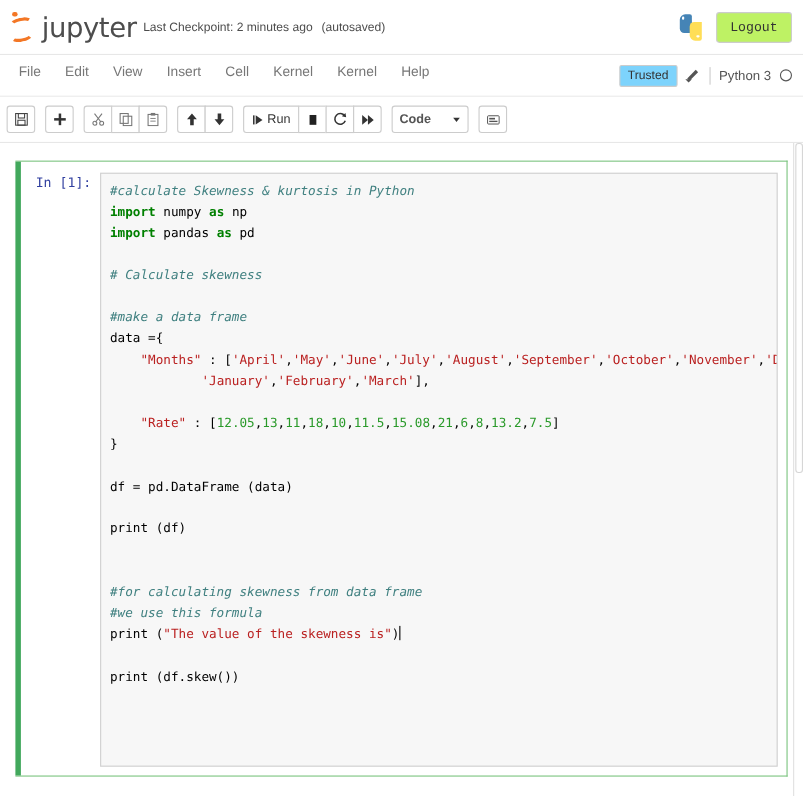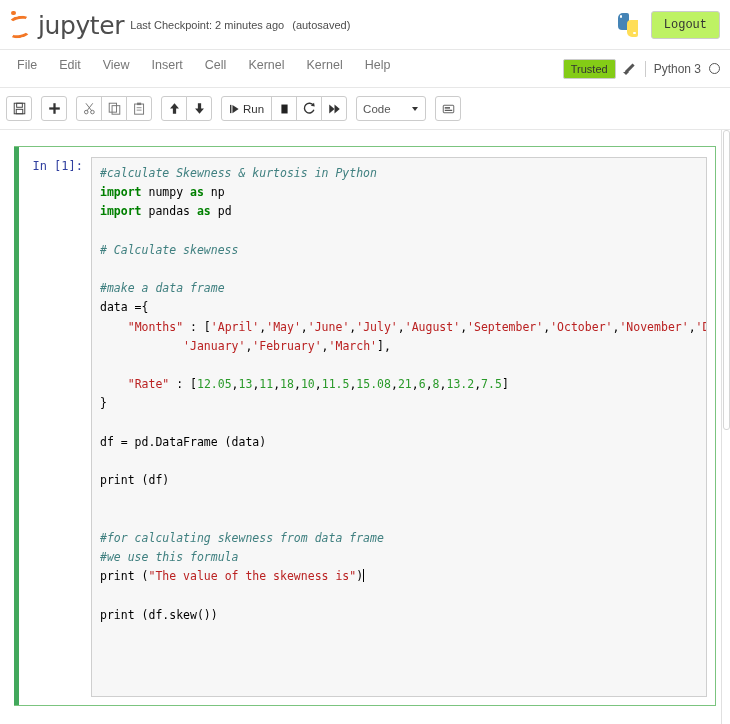--- a/index.html
+++ b/index.html
@@ -163,21 +163,21 @@
     display: flex;
     align-items: center;
     gap: 8px;
   }
   .trusted-badge {
     font-size: 11px;
     color: #333333;
     border: 1px solid #cccccc;
     border-radius: 2px;
     padding: 3px 7px;
-    background: #84cc16;
+    background: #7dd3fc;
     cursor: pointer;
   }
   .pencil-icon {
     width: 13px; height: 13px;
     position: relative;
     cursor: pointer;
   }
   .pencil-icon::before {
     content: "";
     position: absolute;
@@ -256,20 +256,21 @@
     font-size: 11.5px;
     color: #555555;
     padding: 0 4px 0 6px;
     border-radius: 3px;
     font-family: "Liberation Sans", sans-serif;
     display: flex;
     align-items: center;
     cursor: pointer;
     position: relative;
     margin-right: 9px;
+    font-weight: bold;
   }
   .celltype-select .caret {
     position: absolute;
     right: 7px;
     width: 0; height: 0;
     border-left: 3.5px solid transparent;
     border-right: 3.5px solid transparent;
     border-top: 4.5px solid #333333;
   }
 

